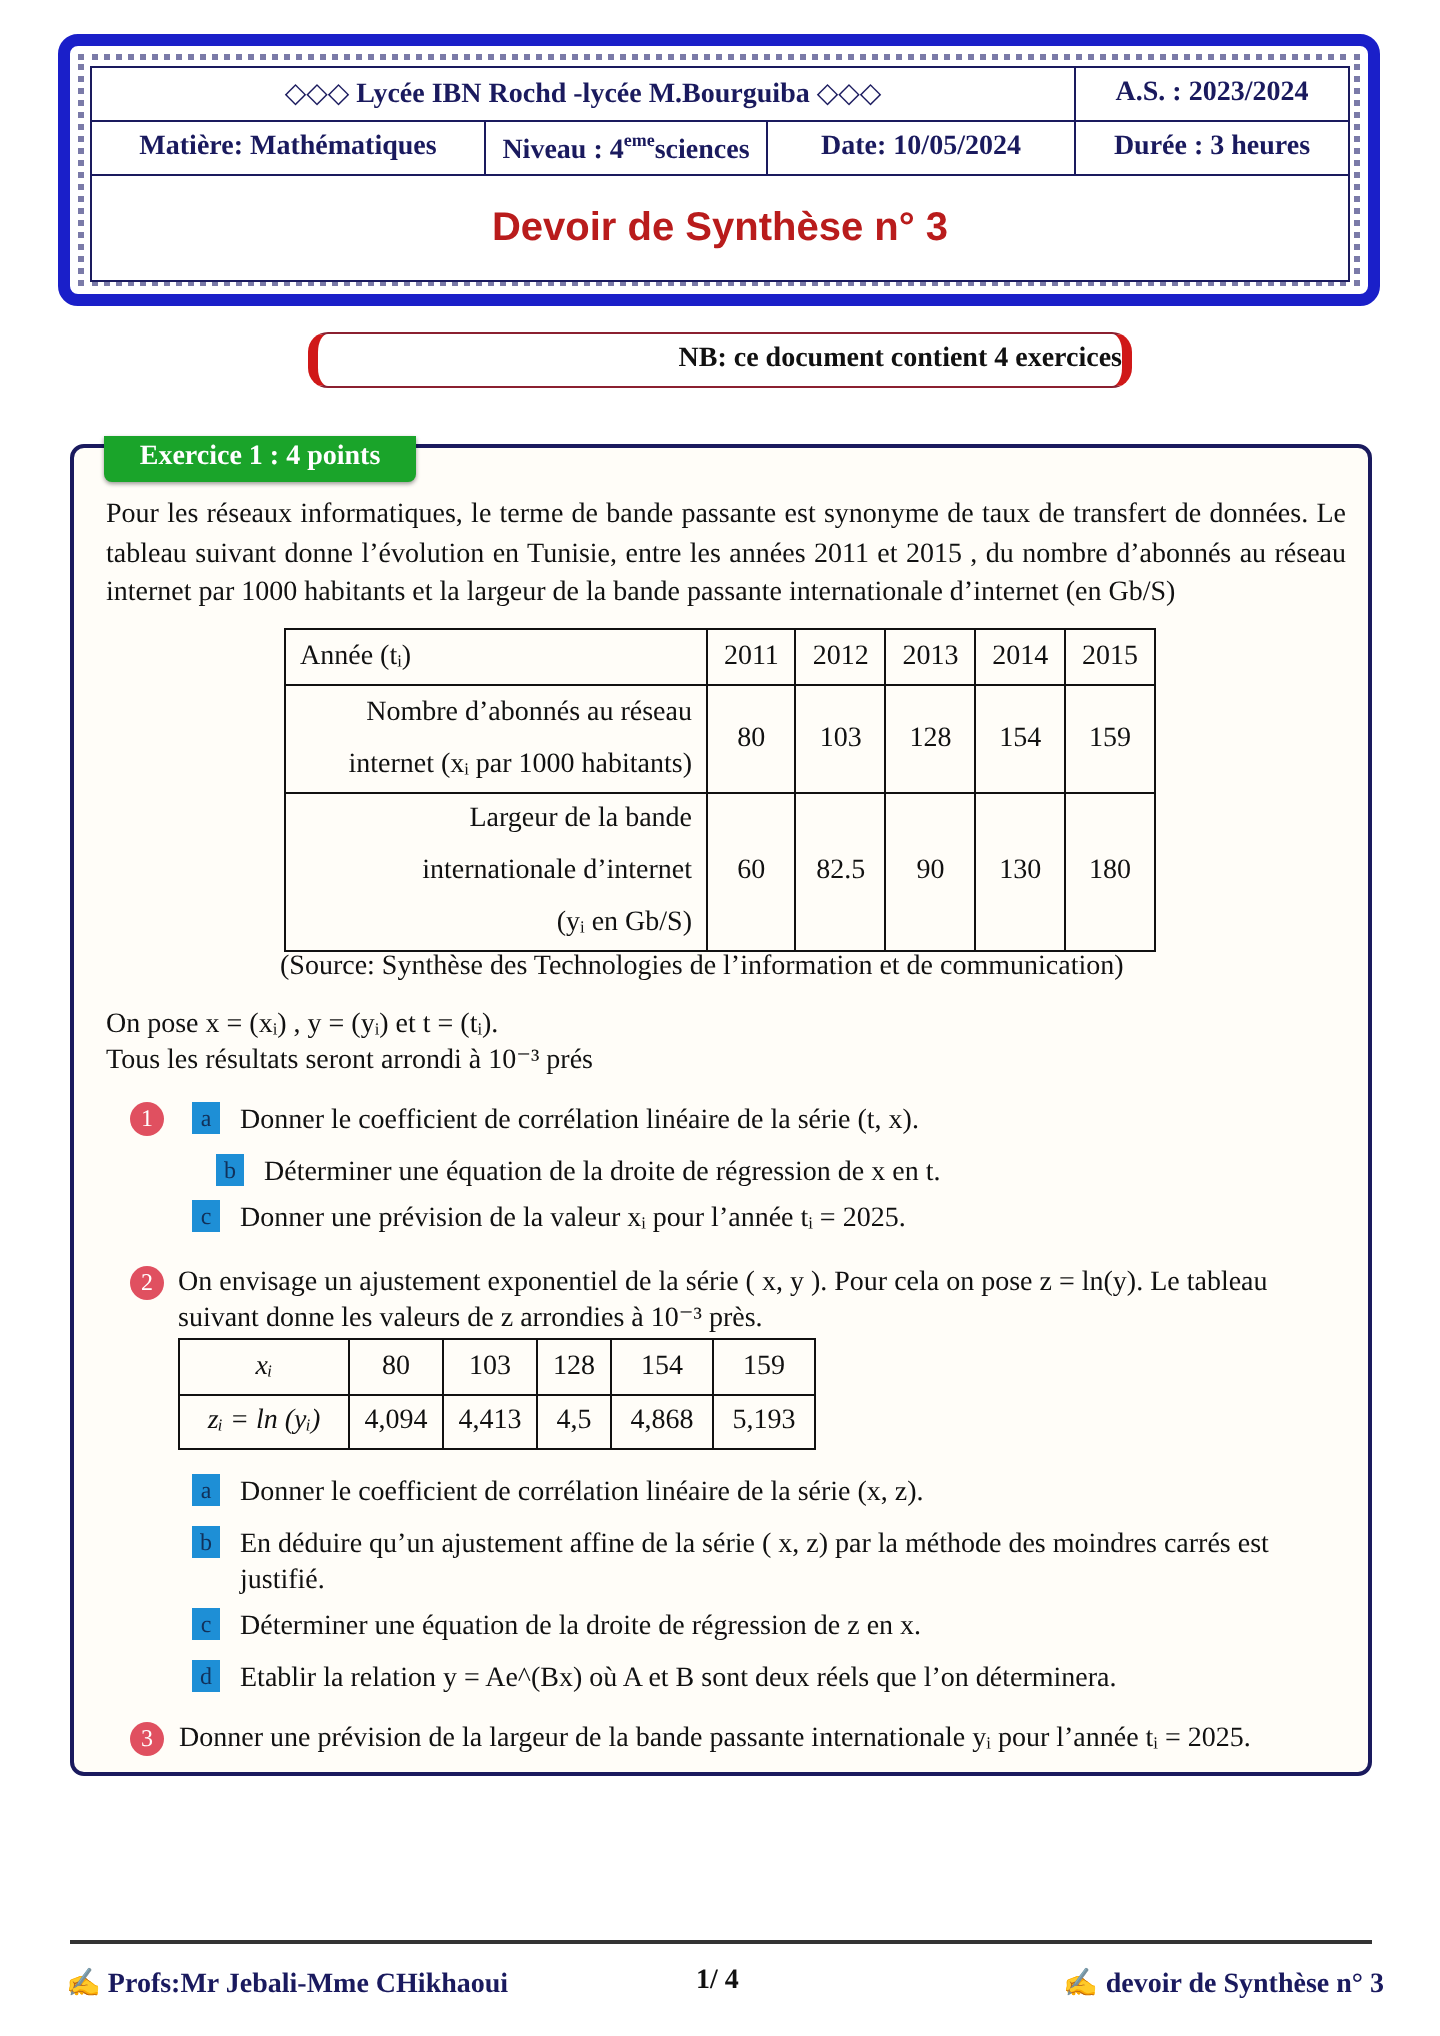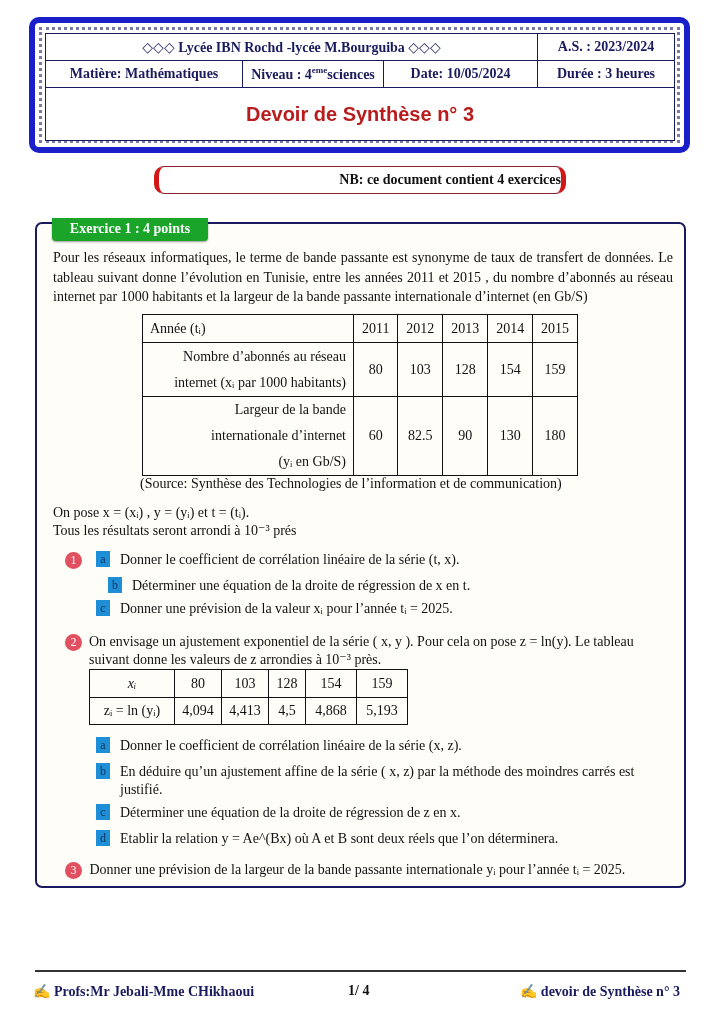--- a/index.html
+++ b/index.html
@@ -112,33 +112,33 @@
   <tbody>
       <tr style="height:28px">
     <td style="width:70px; font-style:italic">xᵢ</td>
     <td style="width:32px">80</td>
     <td style="width:32px">103</td>
     <td style="width:22px">128</td>
     <td style="width:36px">154</td>
     <td style="width:36px">159</td>
   </tr>
   <tr style="height:27px">
-    <td style="">zᵢ = ln (yᵢ)</td>
+    <td style="font-style:italic">zᵢ = ln (yᵢ)</td>
     <td>4,094</td>
     <td>4,413</td>
     <td>4,5</td>
     <td>4,868</td>
     <td>5,193</td>
   </tr>
 </tbody>
   </table>
 
 <div class="q" style="left:96px; top:737px;"><span class="ilab">a</span><span>Donner le coefficient de corrélation linéaire de la série (x, z).</span></div>
 <div class="q" style="left:96px; top:763px; width:572px;"><span class="ilab">b</span><span>En déduire qu’un ajustement affine de la série ( x, z) par la méthode des moindres carrés est</span><br><span style="padding-left:24px">justifié.</span></div>
 <div class="q" style="left:96px; top:804px;"><span class="ilab">c</span><span>Déterminer une équation de la droite de régression de z en x.</span></div>
 <div class="q" style="left:96px; top:830px;"><span class="ilab">d</span><span>Etablir la relation y = Ae^(Bx) où A et B sont deux réels que l’on déterminera.</span></div>
 
 <div class="q" style="left:65px; top:861px;"><span class="num">3</span> <span style="padding-left:4px">Donner une prévision de la largeur de la bande passante internationale yᵢ pour l’année tᵢ = 2025.</span></div>
 
 <div class="footer-line"></div>
 <div class="footer" style="left:33px;">✍ Profs:Mr Jebali-Mme CHikhaoui</div>
 <div class="footer" style="left:348px; color:#111;">1/ 4</div>
-<div class="footer" style="right:40px;">✍ devoir de Synthèse n° 3</div>
+<div class="footer" style="right:28px;">✍ devoir de Synthèse n° 3</div>
 
 </body></html>

